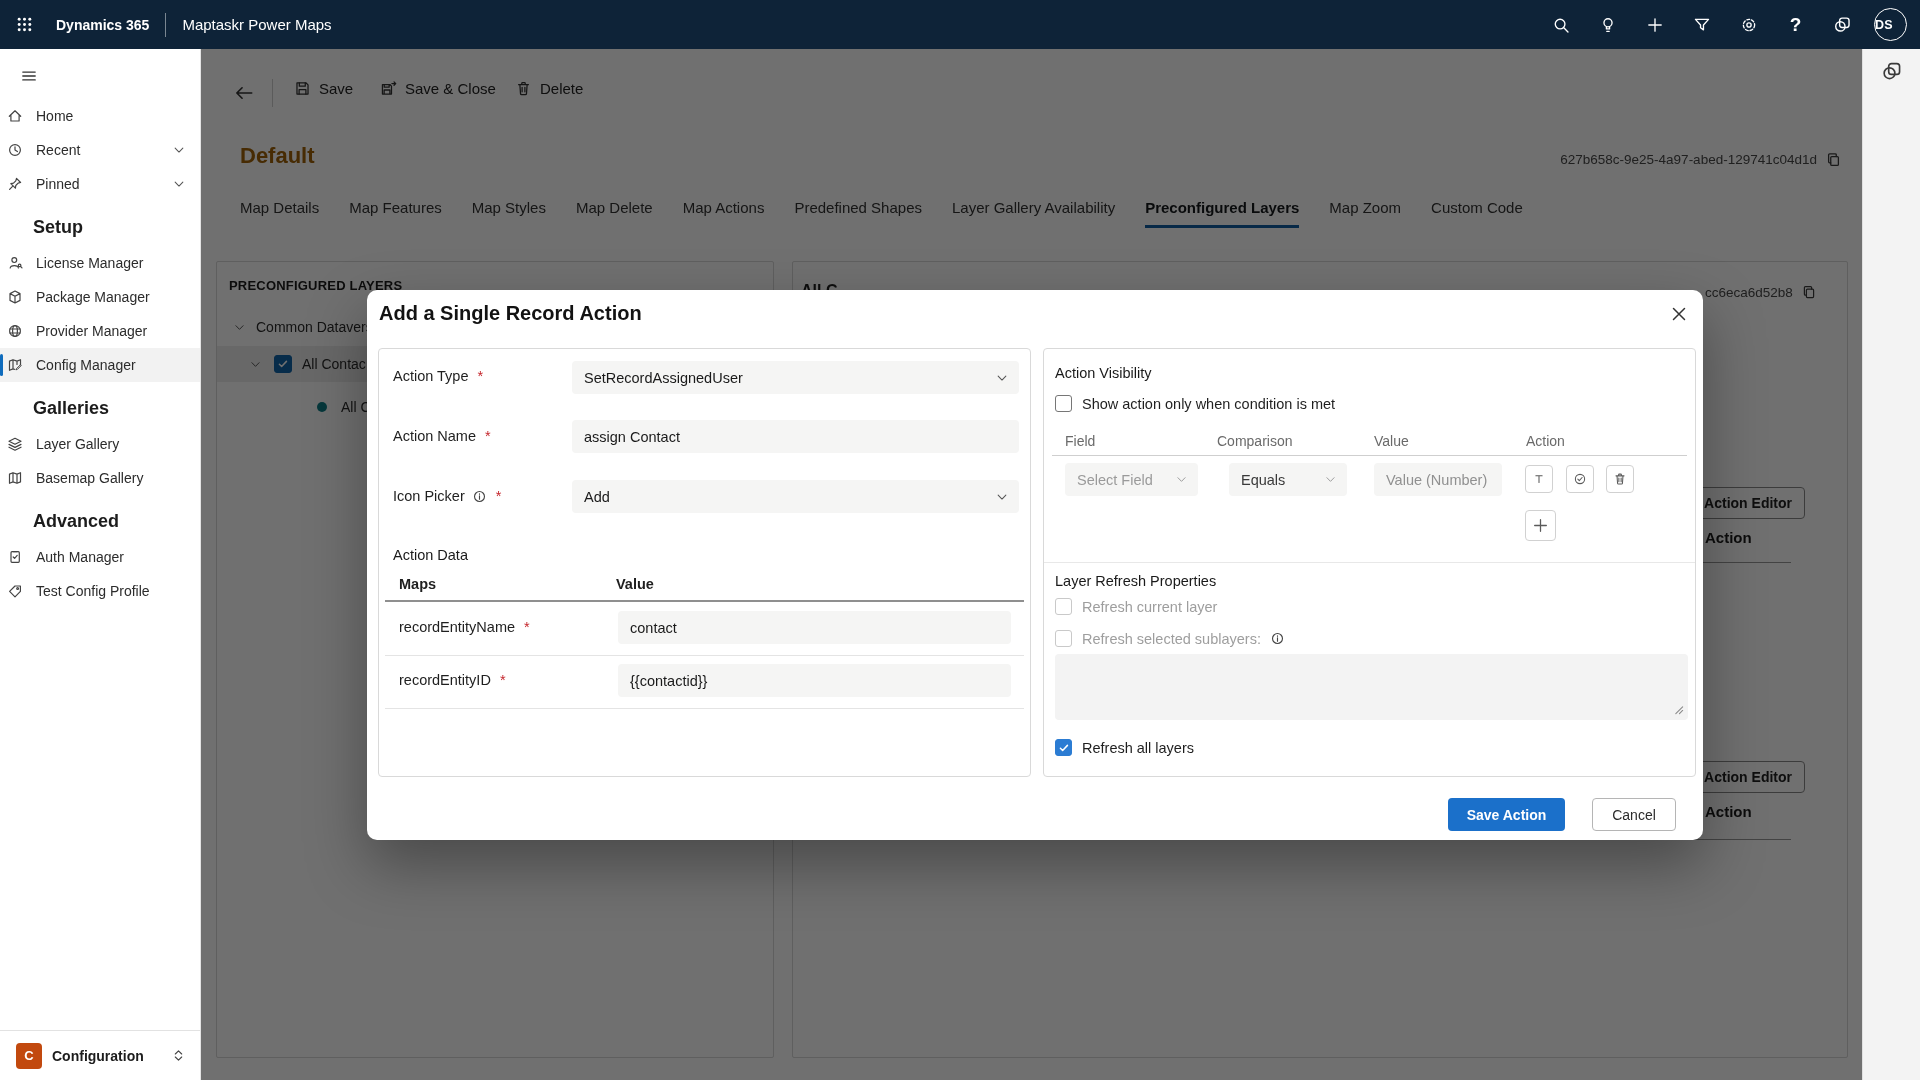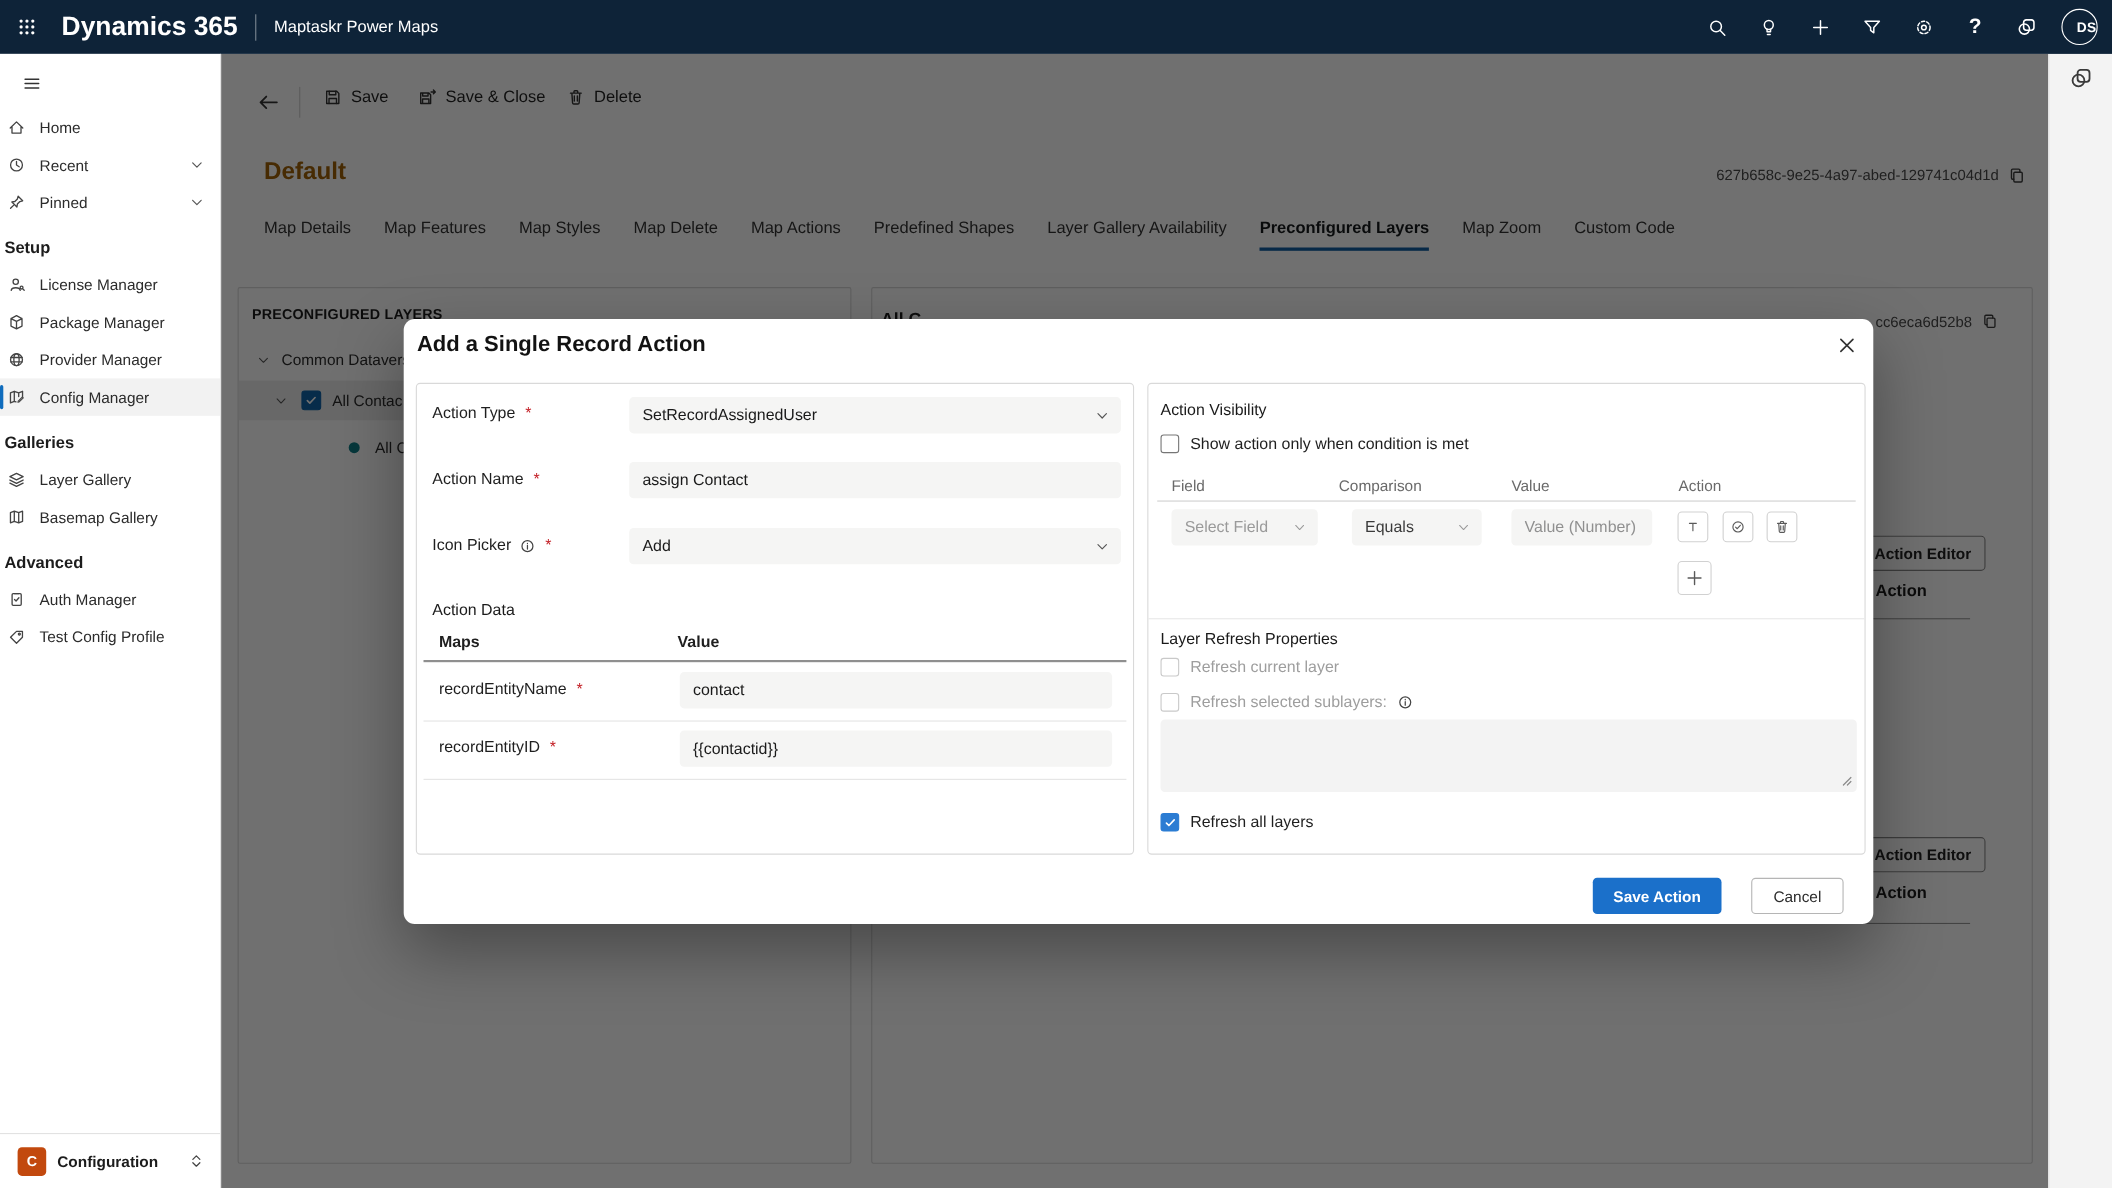--- a/index.html
+++ b/index.html
@@ -5,37 +5,37 @@
   html,body{margin:0;padding:0}
   body{width:1920px;height:1080px;position:relative;overflow:hidden;background:#fff;
        font-family:"Liberation Sans",sans-serif;color:#1f1f1f;-webkit-font-smoothing:antialiased}
   .a{position:absolute}
   svg.ic{display:block;stroke:currentColor;fill:none;stroke-width:1.2;stroke-linecap:round;stroke-linejoin:round}
 
   
   .topbar{position:absolute;left:0;top:0;width:1920px;height:49px;background:#0e2338;color:#fff;
           display:flex;align-items:center;z-index:30}
   .tb-btn{background:none;border:none;color:#fff;width:48px;height:49px;display:flex;align-items:center;justify-content:center;cursor:pointer}
-  .brand{font-size:24px;font-weight:bold;margin-left:8px;white-space:nowrap}
+  .brand{font-size:14px;font-weight:bold;margin-left:8px;white-space:nowrap}
   .tb-div{width:1px;height:24px;background:rgba(255,255,255,.45);margin:0 16px}
   .appname{font-size:15px;white-space:nowrap}
   .tb-right{position:absolute;right:0;top:0;height:49px;display:flex;align-items:center}
   .tb-right .tb-btn{width:47px}
   .qm{font-size:19px;font-weight:bold}
-  .avatar{width:31px;height:31px;border-radius:50%;border:1.6px solid #fff;display:flex;align-items:center;justify-content:flex-end;
+  .avatar{width:31px;height:31px;border-radius:50%;border:1.6px solid #fff;display:flex;align-items:center;justify-content:flex-start;
           font-size:12.5px;font-weight:bold;margin:0 13px 0 8px;letter-spacing:.3px}
 
   
   .sidebar{position:absolute;left:0;top:49px;width:200px;height:1031px;background:#fff;border-right:1px solid #e4e4e4;z-index:30}
   .burger{margin:10px 0 6px 10px;width:38px;height:34px;display:flex;align-items:center;justify-content:center;background:none;border:none;color:#333;cursor:pointer}
   .nav-item{height:34px;display:flex;align-items:center;padding-left:7px;gap:13px;font-size:14px;color:#2c2c2c;position:relative;cursor:pointer}
   .nav-item .chev{position:absolute;right:14px;color:#555}
   .nav-item.on{background:#f2f2f2}
   .nav-item.on::before{content:"";position:absolute;left:0;top:6px;bottom:6px;width:3px;background:#0f6cbd;border-radius:2px}
-  .grp{font-size:15px;font-weight:bold;color:#1c1c1c;padding:16px 0 8px 4px}
+  .grp{font-size:18px;font-weight:bold;color:#1c1c1c;padding:16px 0 8px 33px}
   .nav-ic{color:#444;width:16px;height:16px}
   .side-foot{position:absolute;left:0;bottom:0;width:200px;height:49px;border-top:1px solid #e2e2e2;background:#fff;
              display:flex;align-items:center}
   .envbox{width:26px;height:26px;border-radius:4px;background:#c2490e;color:#fff;font-weight:bold;font-size:13px;
           display:flex;align-items:center;justify-content:center;margin:0 10px 0 16px}
   .envlbl{font-size:14px;font-weight:bold;color:#1c1c1c}
   .switch{position:absolute;right:14px;color:#444}
 
   
   .main{position:absolute;left:200px;top:49px;width:1662px;height:1031px;background:#fff;z-index:1}

